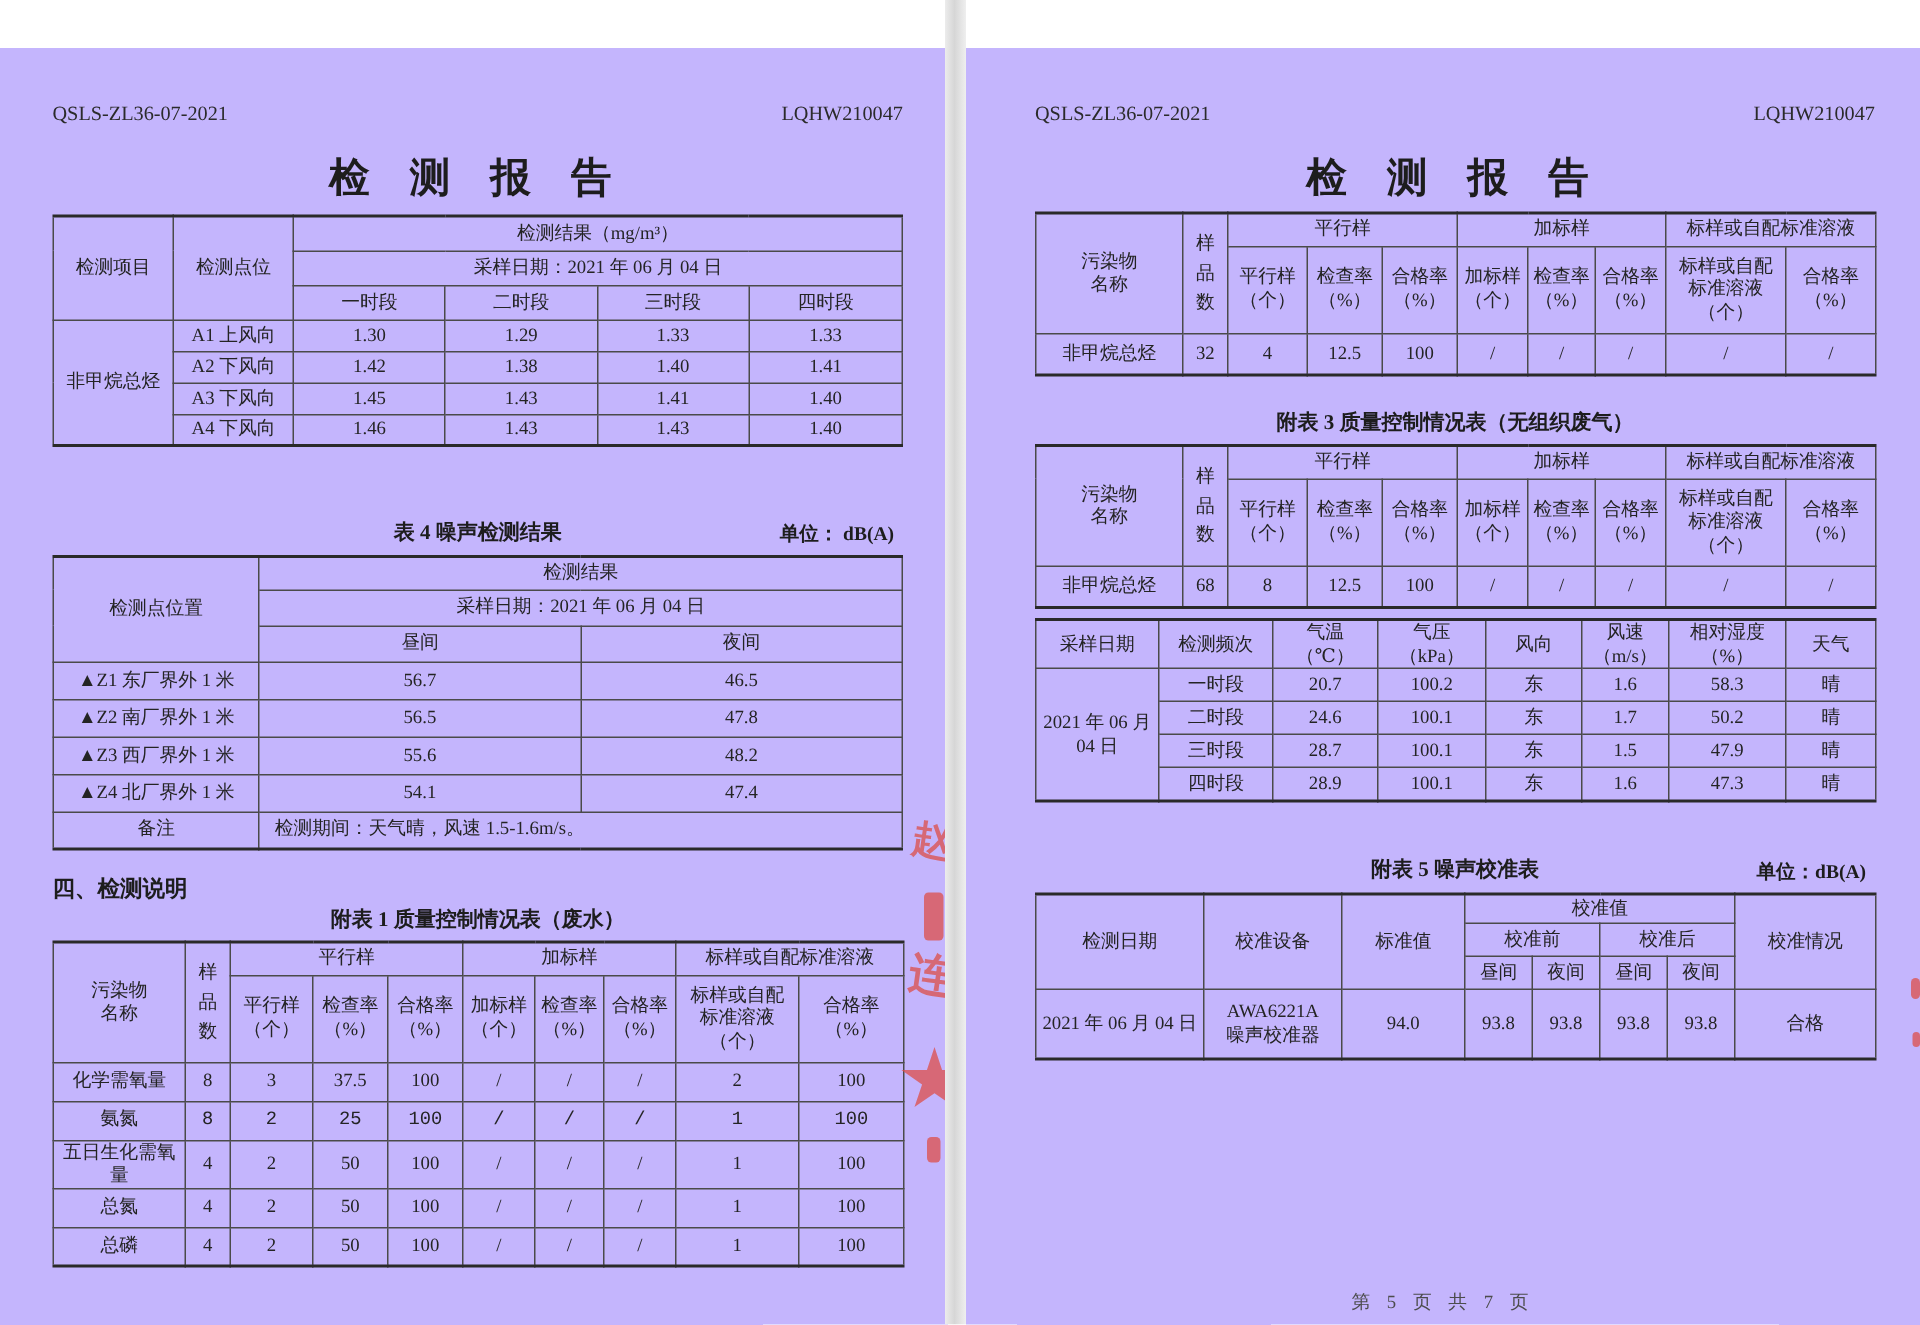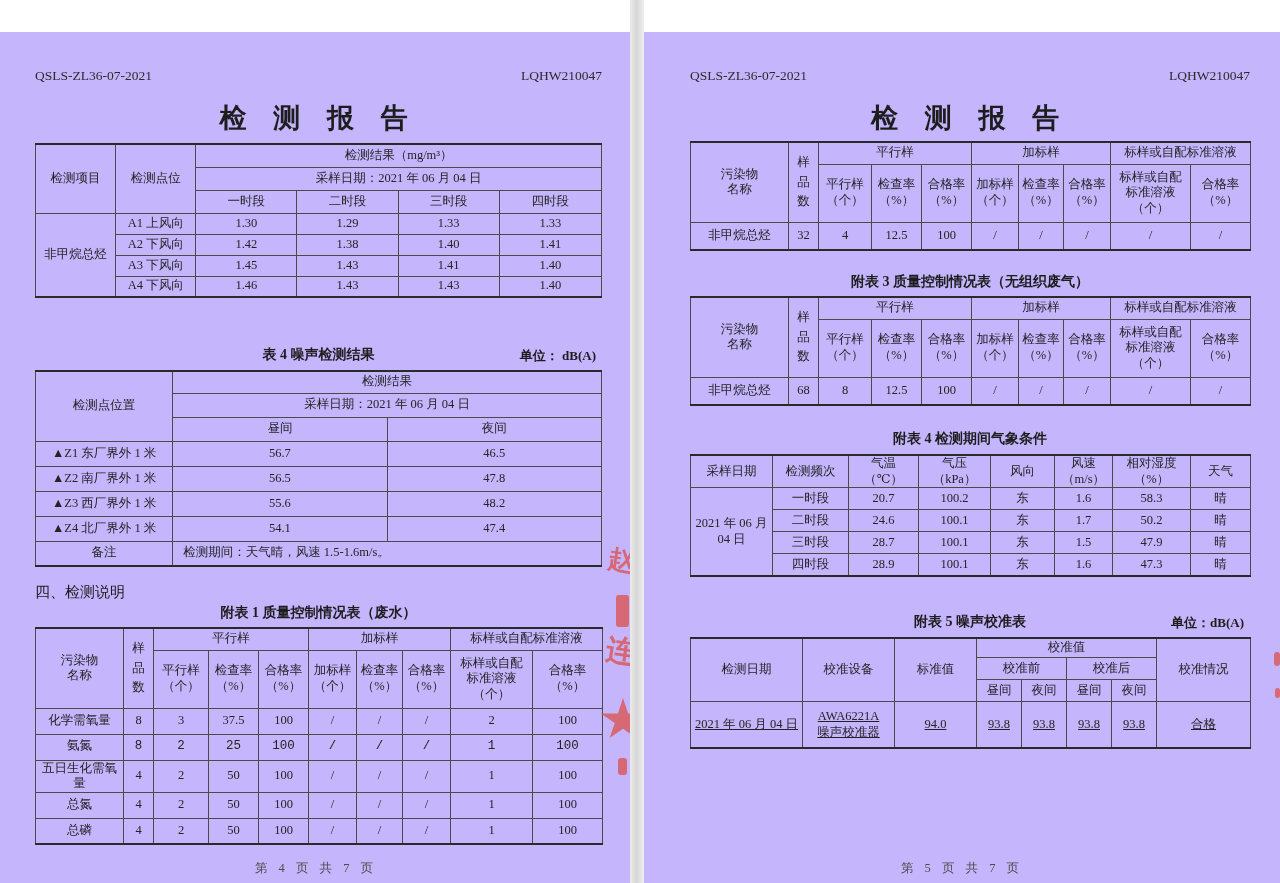--- a/index.html
+++ b/index.html
@@ -15,21 +15,21 @@
     background:linear-gradient(to right,#ececec,#d6d6d6 45%,#efefef);}
   .doc-head{display:flex;justify-content:space-between;align-items:baseline;padding-top:36px;font-size:13.5px;color:#2b2b2b;}
   .report-title{text-align:center;font-size:27px;font-weight:bold;letter-spacing:10px;margin-top:16px;color:#1d1d1d;}
   .tbl-title{ text-align:center;font-size:14px;font-weight:bold;color:#1d1d1d;position:relative;}
   .tbl-title .unit{position:absolute;right:6px;top:1px;font-weight:bold;font-size:13px;}
   table{border-collapse:collapse;table-layout:fixed;width:100%;
     border-top:2.5px solid #2a2a2a;border-bottom:2.5px solid #2a2a2a;}
   td{border:1px solid #4a4a4a;text-align:center;vertical-align:middle;
      font-size:12.5px;padding:0 3px;color:#242424;line-height:1.25;box-sizing:border-box;overflow:hidden;}
   .vcell{width:14px;margin:0 auto;word-break:break-all;line-height:1.55;}
-  .sec-head{font-size:15px;font-weight:normal;color:#1d1d1d;}
+  .sec-head{font-size:15px;font-weight:bold;color:#1d1d1d;}
   .footer{position:absolute;bottom:38px;left:0;width:100%;text-align:center;
      font-size:12.5px;letter-spacing:4px;color:#4c4c4c;}
   
   .seal{position:absolute;opacity:.75;}
   .seal-bar{border-radius:3px;background-color:currentColor;}
   .seal-star{width:46px;height:44px;background-color:currentColor;
     clip-path:polygon(50% 0%,61% 35%,98% 35%,68% 57%,79% 91%,50% 70%,21% 91%,32% 57%,2% 35%,39% 35%);}
   .seal-glyph{font-weight:bold;font-size:26px;line-height:1;transform:rotate(8deg);}
 </style>
 </head>
@@ -246,21 +246,20 @@
           <td>100</td>
           <td>/</td>
           <td>/</td>
           <td>/</td>
           <td>1</td>
           <td>100</td>
     </tr>
   </tbody>
     </table>
 
-  <div class="footer">第 4 页 共 7 页</div>
 </div>
 
 <div class="seal seal-glyph" style="left: 608px; top: 548px; color: rgb(221, 79, 72);">赵</div>
 <div class="seal seal-bar" style="left: 616px; top: 595px; width: 13px; height: 32px; color: rgb(221, 79, 72);"></div>
 <div class="seal seal-glyph" style="left: 606px; top: 636px; font-size: 30px; color: rgb(221, 79, 72);">连</div>
 <div class="seal seal-star" style="left: 600px; top: 698px; color: rgb(221, 79, 72);"></div>
 <div class="seal seal-bar" style="left: 618px; top: 758px; width: 9px; height: 17px; color: rgb(221, 79, 72);"></div>
 
 <div class="gutter"></div>
 
@@ -367,23 +366,20 @@
           <td>100</td>
           <td>/</td>
           <td>/</td>
           <td>/</td>
           <td>/</td>
           <td>/</td>
     </tr>
   </tbody>
     </table>
 
-  <div class="tbl-title" style="margin-top:24px;">
-    <span>附表 4  检测期间气象条件</span>
-  </div>
 
   <table style="margin-top:6px;">
     <colgroup>
         <col style="width:82px">
         <col style="width:76px">
         <col style="width:70px">
         <col style="width:72px">
         <col style="width:64px">
         <col style="width:58px">
         <col style="width:78px">
@@ -467,21 +463,21 @@
     <tr style="height:22px;">
       <td colspan="2">校准前</td>
       <td colspan="2">校准后</td>
     </tr>
     <tr style="height:22px;">
       <td>昼间</td>
       <td>夜间</td>
       <td>昼间</td>
       <td>夜间</td>
     </tr>
-    <tr style="height:46px;text-decoration:underline;">
+    <tr style="height:46px;">
       <td>2021 年 06 月 04 日</td>
       <td><span>AWA6221A</span><br><span>噪声校准器</span></td>
       <td>94.0</td>
       <td>93.8</td>
       <td>93.8</td>
       <td>93.8</td>
       <td>93.8</td>
       <td>合格</td>
     </tr>
   </tbody>

